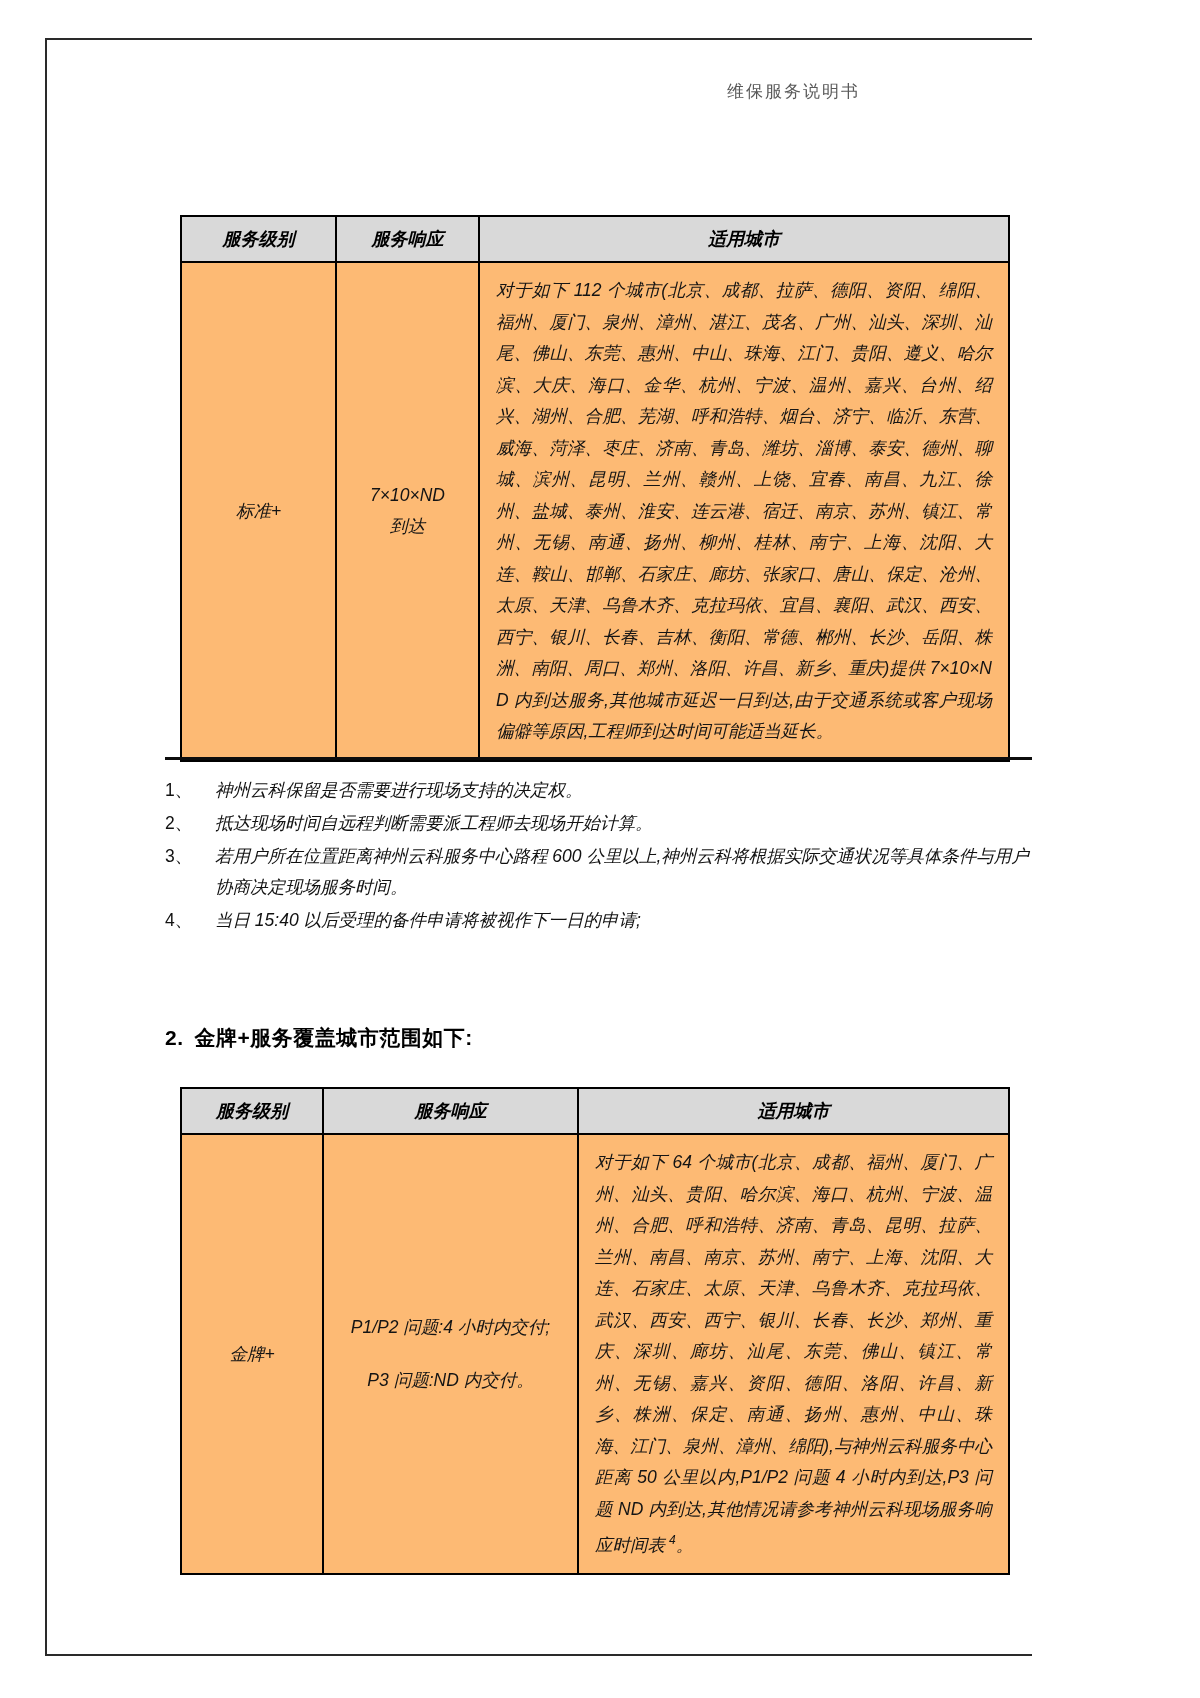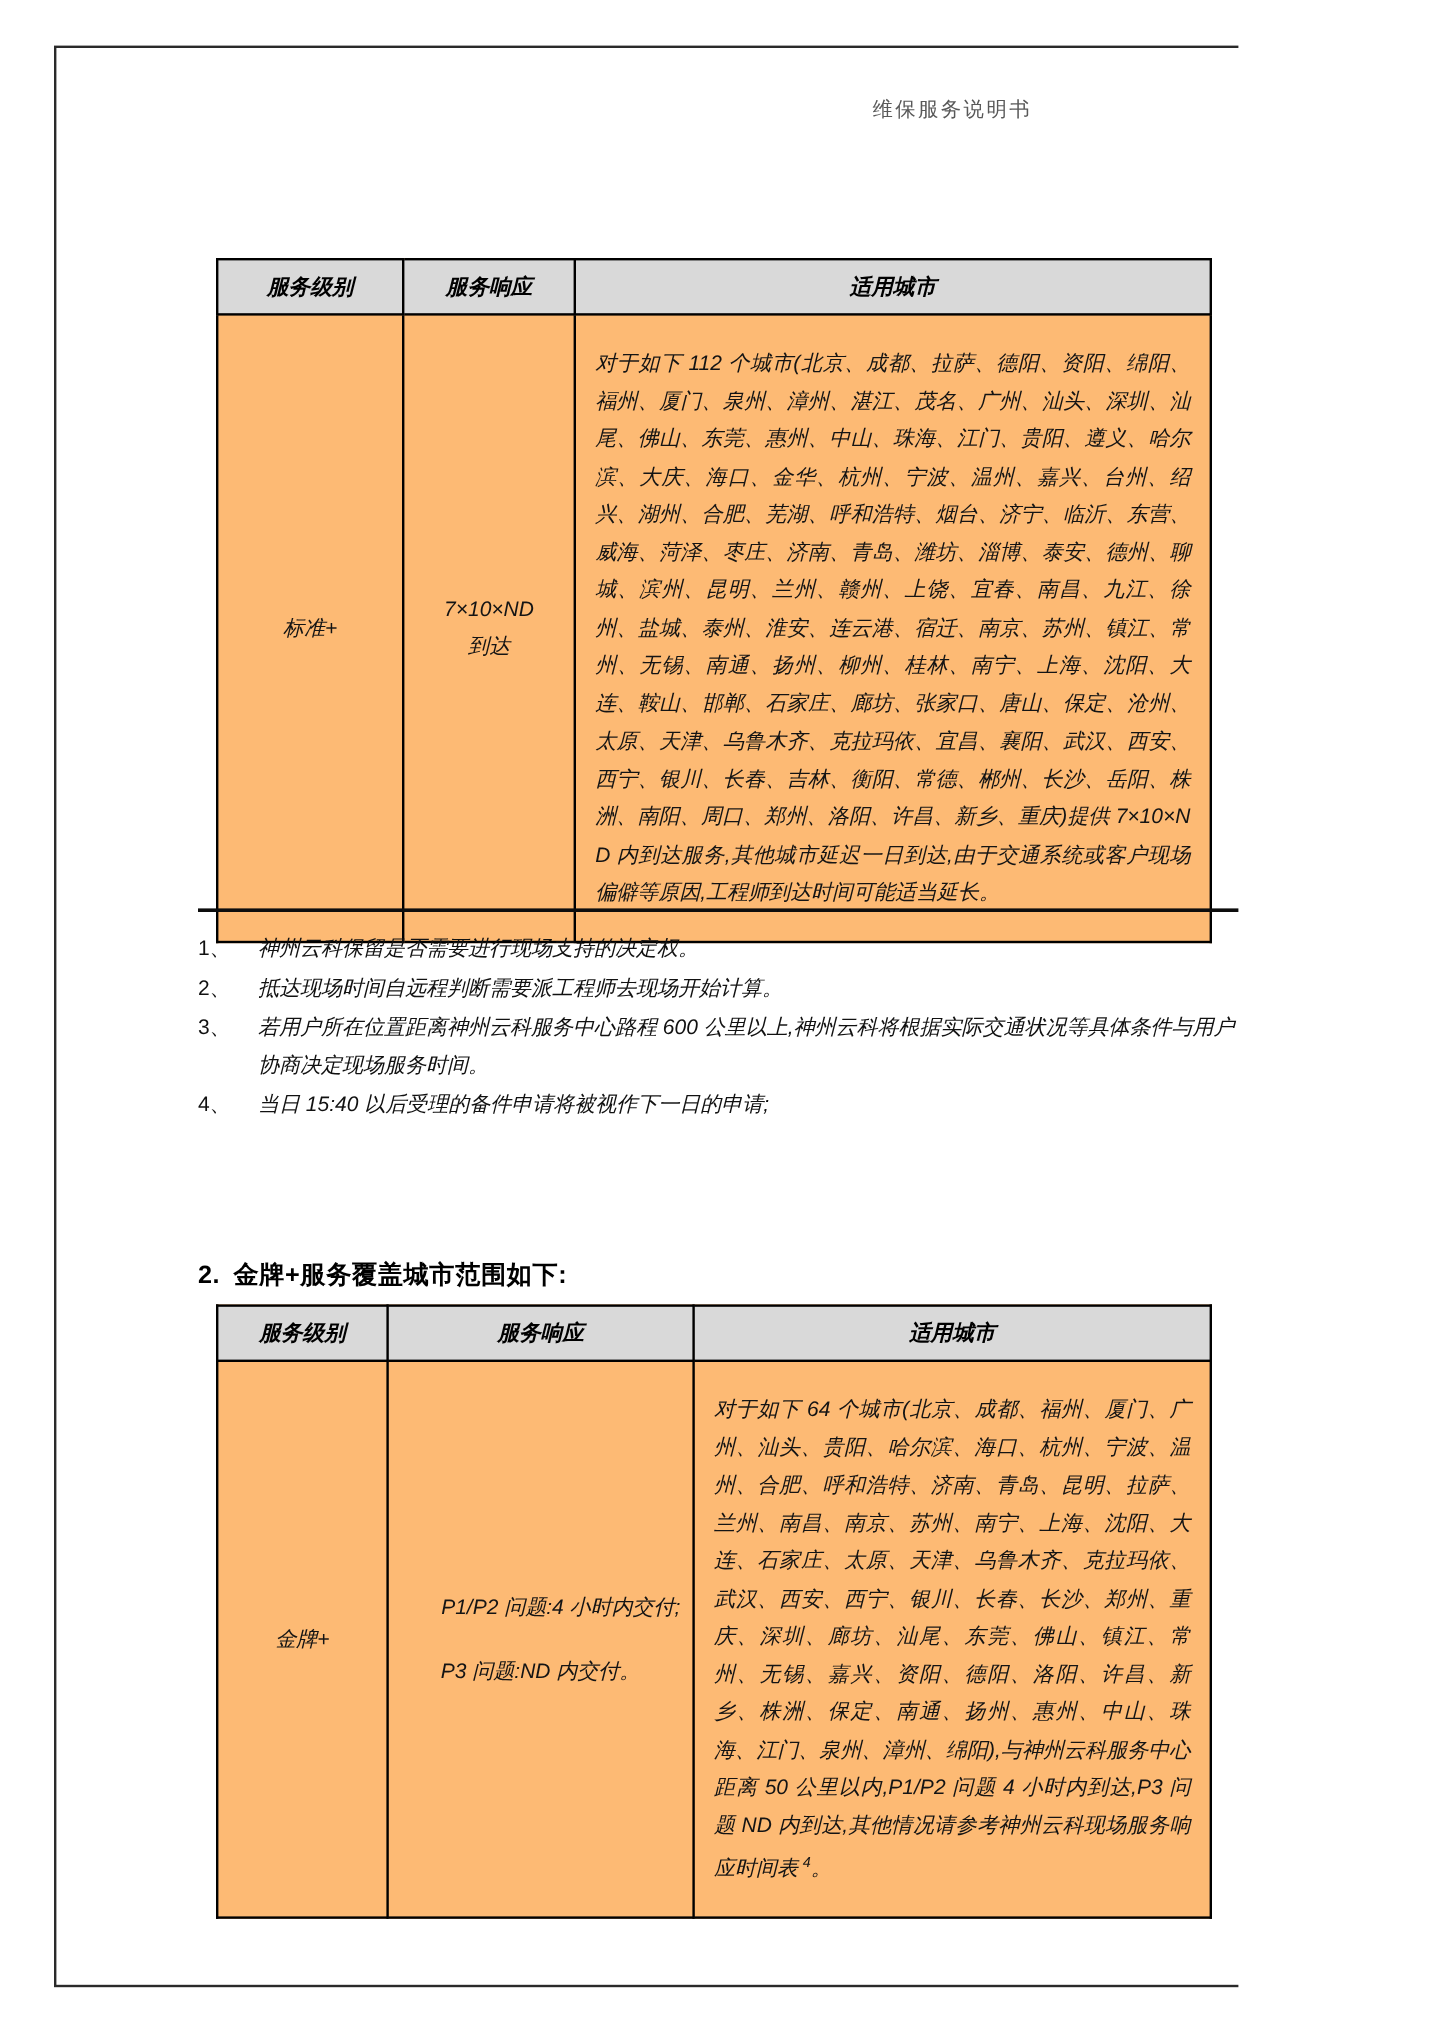--- a/index.html
+++ b/index.html
@@ -15,41 +15,41 @@
   .doc-header {
     position:absolute; top:80px; right:172px;
     font-family:"Liberation Serif", serif;
     font-size:17px; color:#595959; letter-spacing:2px;
   }
   .sec-title {
     position:absolute; left:165px; font-size:21px; font-weight:bold; color:#000;
     letter-spacing:0.5px;
   }
   .sec1-title { top:146px; }
-  .sec2-title { top:1048px; }
+  .sec2-title { top:1024px; }
   .sec-num { margin-right:11px; }
 
   table { position:absolute; border-collapse:collapse; table-layout:fixed; background:#fdba74;font-style:italic; }
   .t1 { left:180px; top:215px; width:830px; }
   .t2 { left:180px; top:1087px; width:830px; }
   th {
     background:#d9d9d9; border:2px solid #000; height:46px;
     font-size:18px; font-weight:bold; text-align:center; vertical-align:middle; color:#000;
   }
   td { border:2px solid #000; vertical-align:middle; font-size:17.5px; color:#141414; }
   .t1 td { height:470px; }
   .t2 td { height:406px; }
   .cell-center { text-align:center; }
   .resp-line { line-height:31.5px; }
   .cities {
-    padding:24px 16px; line-height:31.5px; text-align:justify;
+    padding:12px 16px; line-height:31.5px; text-align:justify;
     word-break:break-all; vertical-align:middle;
   }
   .resp2 p { line-height:31.5px; padding:0 10px; }
-  .resp2 p.first { margin-bottom:21px;text-align:right; }
+  .resp2 p.first { margin-bottom:21px; }
   sup.fnote { font-size:12px; margin-left:4px; }
 
   .divider { position:absolute; left:165px; top:757px; width:875px; height:3px; background:#0d0d0d; }
 
   .notes { position:absolute; left:165px; top:775px; width:876px; }
   .notes-title { font-size:17.5px; font-weight:bold; color:#000; line-height:31px; margin-bottom:9px; }
   .note-item { display:flex; line-height:31px; margin-bottom:2px; font-size:17.5px; }
   .note-num { flex:0 0 50px; }
   .note-text { flex:1; word-break:break-all;font-style:italic; }
 

